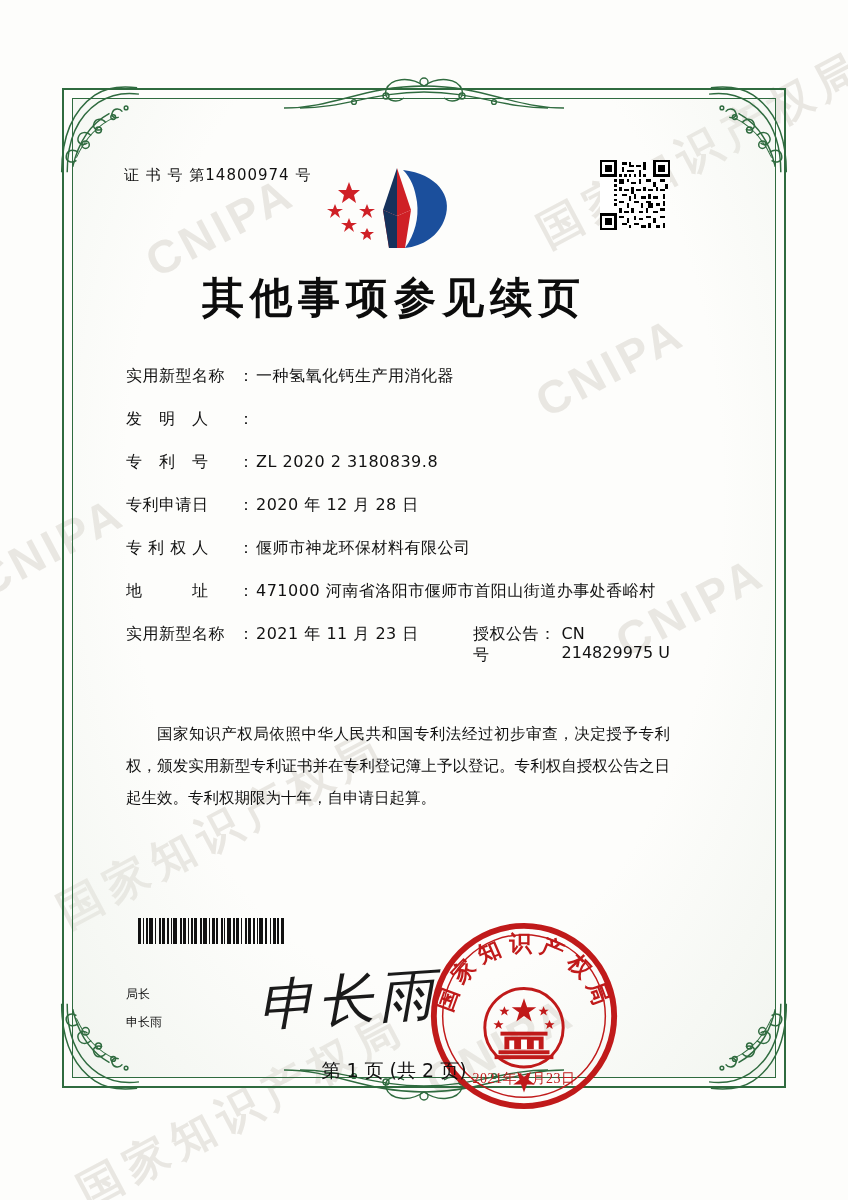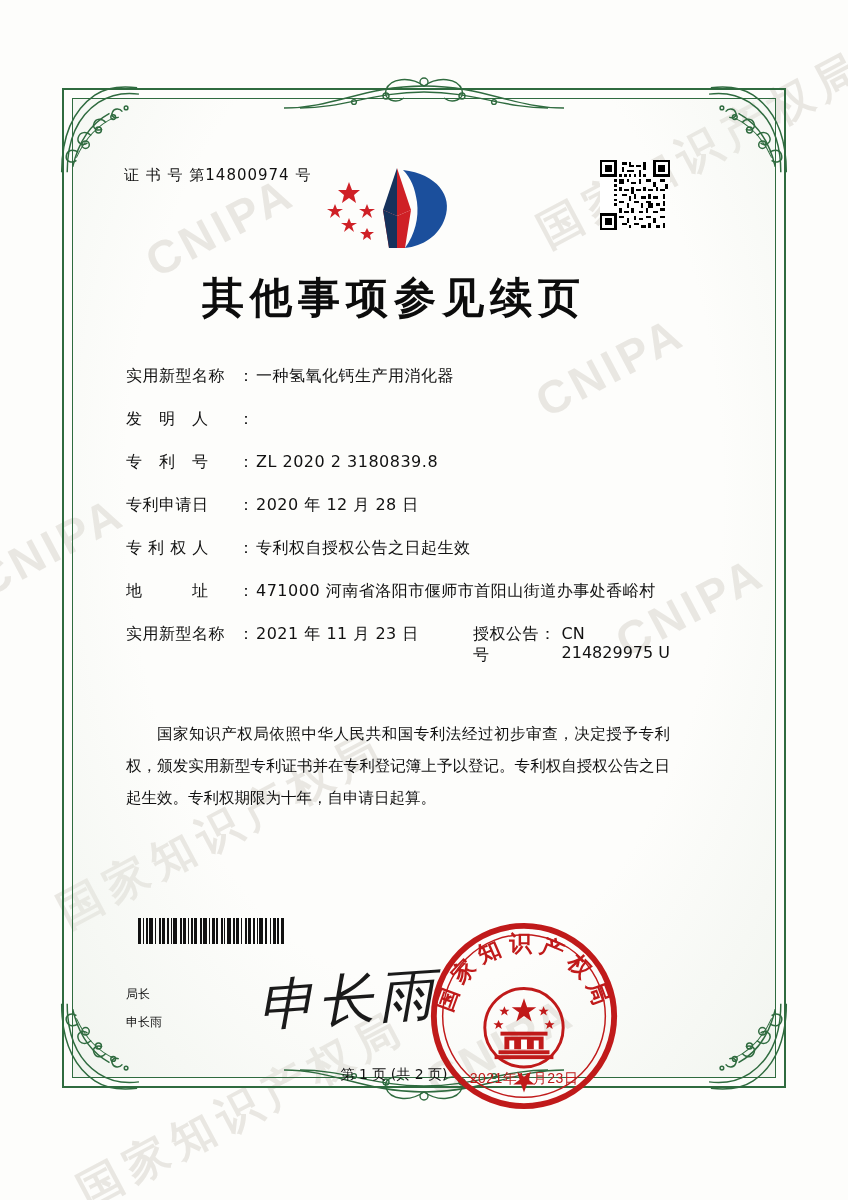--- a/index.html
+++ b/index.html
@@ -234,31 +234,31 @@
   }
   .seal svg { display: block; width: 100%; height: 100%; }
   .seal-date {
     position: absolute;
     right: 78px;
     top: 952px;
     width: 196px;
     text-align: center;
     font-size: 14px;
     color: #c01a1a;
-    font-family: Liberation Sans, sans-serif;
+    font-family: Liberation Serif, serif;
     letter-spacing: 0.5px;
   }
 
   .page-no {
     position: absolute;
     left: 0;
     right: 0;
     bottom: 14px;
     text-align: center;
-    font-size: 14px;
+    font-size: 19px;
     color: #111;
     font-family: "DejaVu Sans", "Liberation Sans", sans-serif;
   }
 
   .footer-note {
     position: absolute;
     left: 0;
     right: 0;
     bottom: 42px;
     text-align: center;
@@ -539,21 +539,21 @@
 
       <div class="field-row">
         <span class="field-label">专利申请日</span>
         <span class="field-colon">：</span>
         <span class="field-value">2020 年 12 月 28 日</span>
       </div>
 
       <div class="field-row">
         <span class="field-label">专 利 权 人</span>
         <span class="field-colon">：</span>
-        <span class="field-value">专利权自授权公告之日起生效</span>
+        <span class="field-value">偃师市神龙环保材料有限公司</span>
       </div>
 
       <div class="field-row">
         <span class="field-label">地　　　址</span>
         <span class="field-colon">：</span>
         <span class="field-value">471000 河南省洛阳市偃师市首阳山街道办事处香峪村</span>
       </div>
 
       <div class="field-row two-col">
         <span class="field-label">实用新型名称</span>

